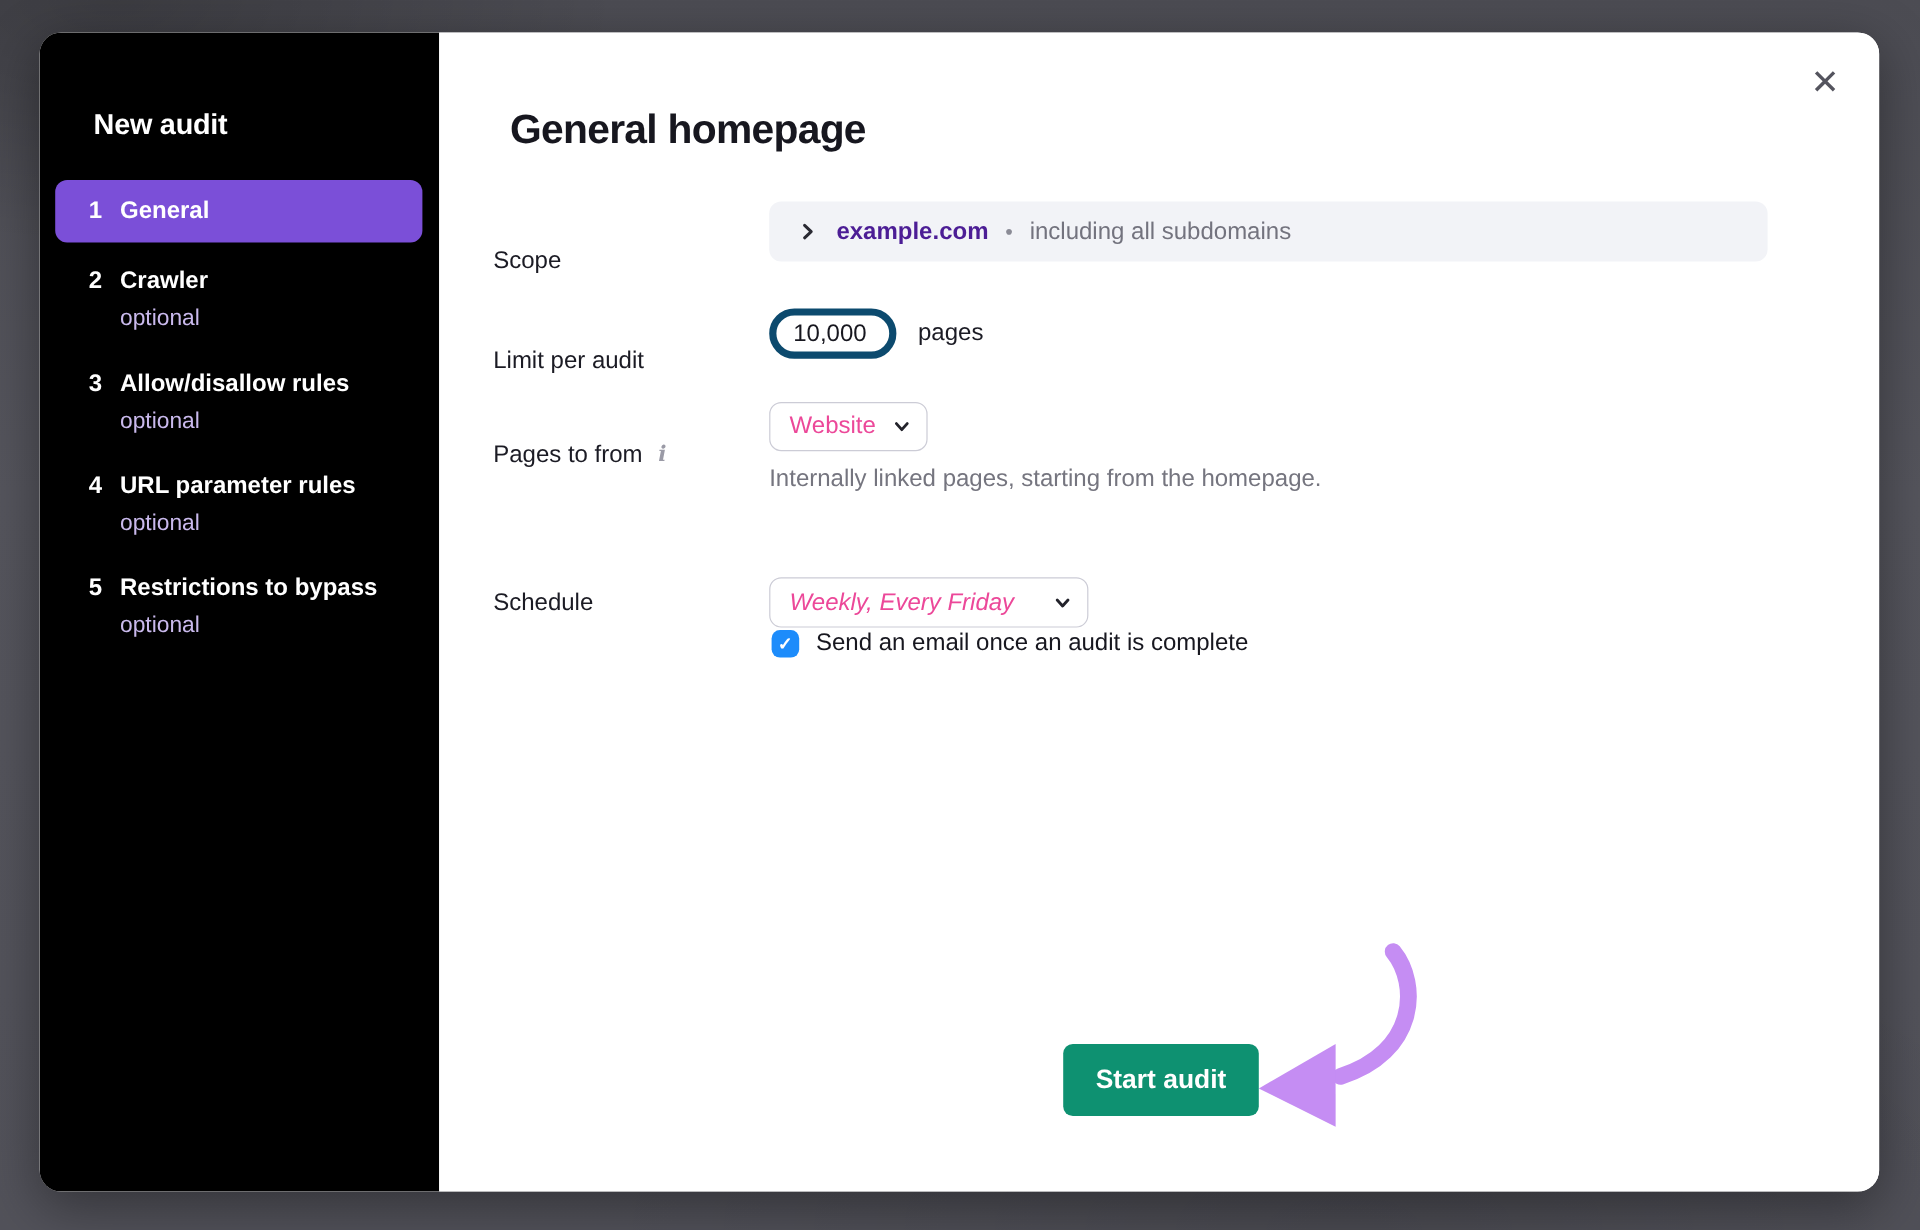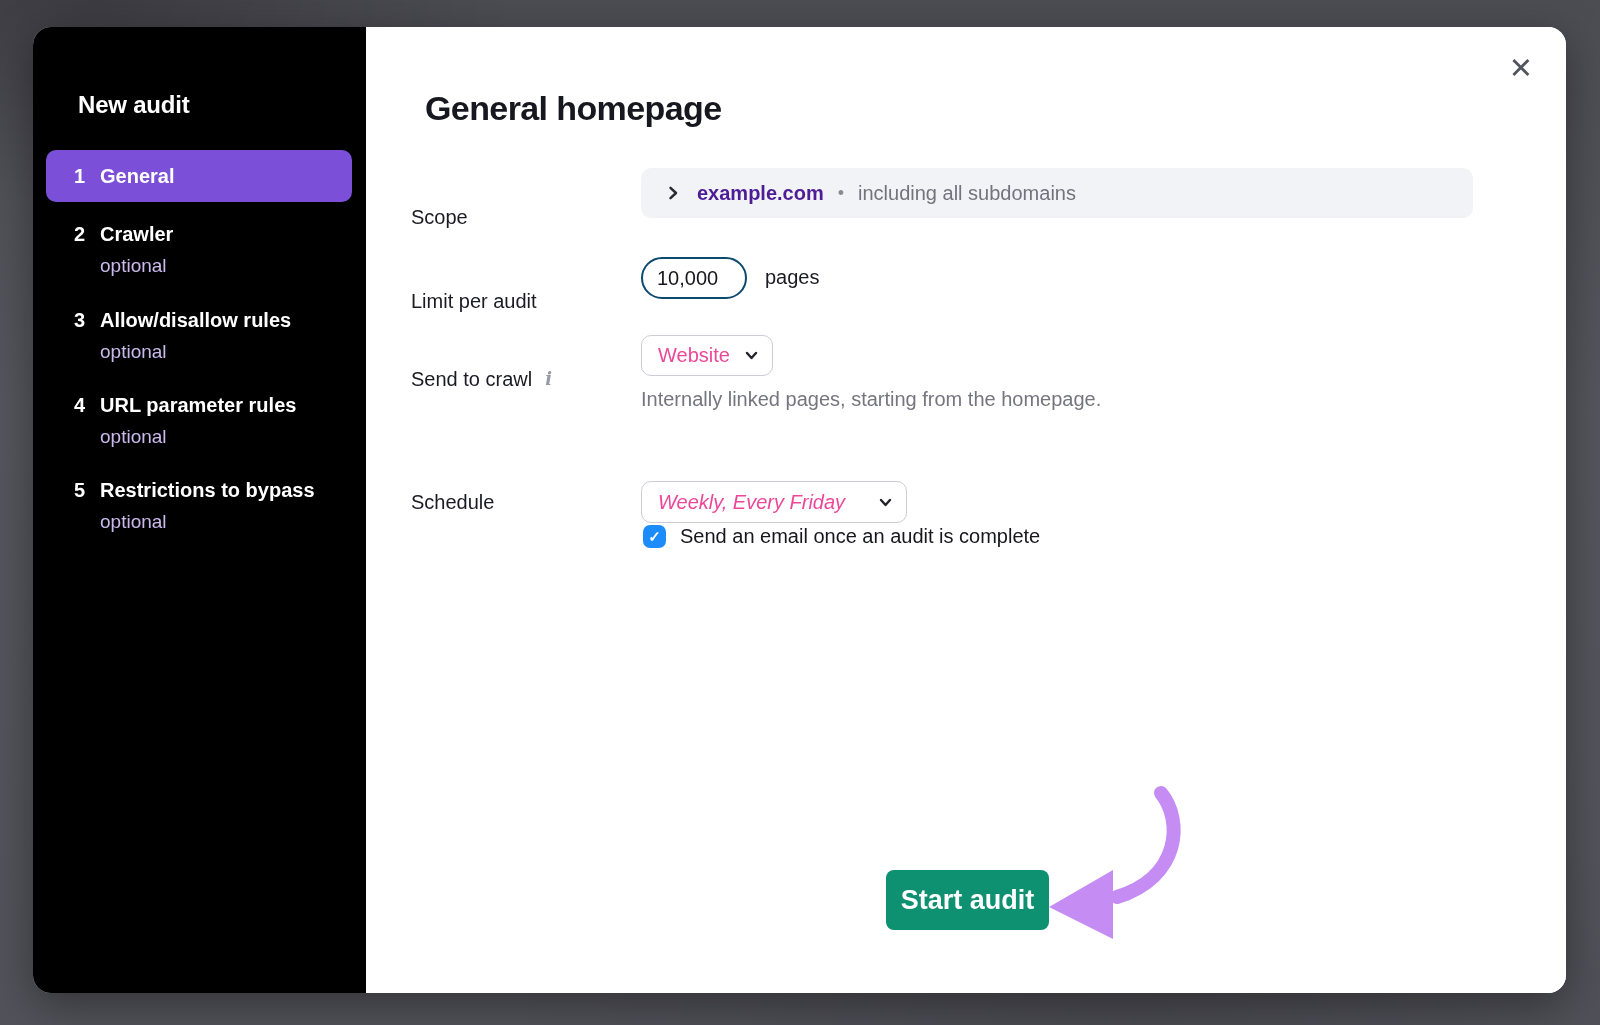--- a/index.html
+++ b/index.html
@@ -48,42 +48,42 @@
     position:absolute;left:275px;top:141px;width:832px;height:50px;
     background:#f2f3f7;border-radius:10px;display:flex;align-items:center;
     padding:0 24px;box-sizing:border-box;font-size:20px;cursor:pointer;
   }
   .scope-box .chev{margin-right:16px;display:flex;}
   .scope-domain{font-weight:bold;color:#4c1d95;}
   .scope-dot{color:#8b8b96;margin:0 14px;font-size:18px;}
   .scope-note{color:#73737e;}
   .limit-input{
     position:absolute;left:275px;top:230px;width:106px;height:42px;
-    border:2px solid #0c4a6e;border-radius:21px;font-size:20px;color:#17171f;
+    border:6px solid #0c4a6e;border-radius:21px;font-size:20px;color:#17171f;
     padding:0 14px;box-sizing:border-box;font-family:inherit;background:#fff;outline:none;
   }
   .limit-unit{position:absolute;left:399px;top:239px;font-size:20px;color:#1b1b24;}
   .dropdown{
     position:absolute;display:flex;align-items:center;justify-content:space-between;
     border:1px solid #ccccd6;border-radius:10px;background:#fff;color:#ec4899;
     font-size:20px;padding:0 13px 0 16px;box-sizing:border-box;cursor:pointer;gap:10px;
   }
   .dd-pages{left:275px;top:308px;width:132px;height:41px;}
   .dd-schedule{left:275px;top:454px;width:266px;height:42px;font-style:italic;}
   .help-text{position:absolute;left:275px;top:361px;font-size:20px;color:#75757f;}
   .email-row{position:absolute;left:277px;top:498px;display:flex;align-items:center;gap:14px;cursor:pointer;}
   .checkbox{
     width:23px;height:23px;border-radius:7px;background:#1d8cfb;color:#fff;
     display:flex;align-items:center;justify-content:center;font-size:15px;font-weight:bold;flex:none;
   }
   .email-label{font-size:20px;color:#17171f;}
   .start-btn{
     position:absolute;left:520px;top:843px;width:163px;height:60px;
     background:#0e9171;color:#fff;border:none;border-radius:8px;
-    font-size:27px;font-weight:bold;font-family:inherit;cursor:pointer;
+    font-size:22px;font-weight:bold;font-family:inherit;cursor:pointer;
   }
   .arrow-svg{position:absolute;left:655px;top:748px;width:165px;height:190px;pointer-events:none;}
 </style>
 </head>
 <body>
 
 <div class="modal">
 
   <div class="sidebar">
     <div class="sb-title">New audit</div>
@@ -144,21 +144,21 @@
       <span class="scope-domain">example.com</span>
       <span class="scope-dot">•</span>
       <span class="scope-note">including all subdomains</span>
     </div>
 
     <div class="field-label lbl-limit">Limit per audit</div>
     <input class="limit-input" value="10,000" style="">
     <div class="limit-unit">pages</div>
 
     <div class="field-label lbl-pages">
-      <span>Send to crawl</span>
+      <span>Pages to from</span>
       <span class="info-i">i</span>
     </div>
     <div class="dropdown dd-pages">
       <span>Website</span>
       <span style="display:flex;">
         <svg width="15" height="15" viewBox="0 0 15 15" fill="none">
           <path d="M3 5 L7.5 10 L12 5" stroke="#23232b" stroke-width="2.4" stroke-linecap="round" stroke-linejoin="round"></path>
         </svg>
       </span>
     </div>

